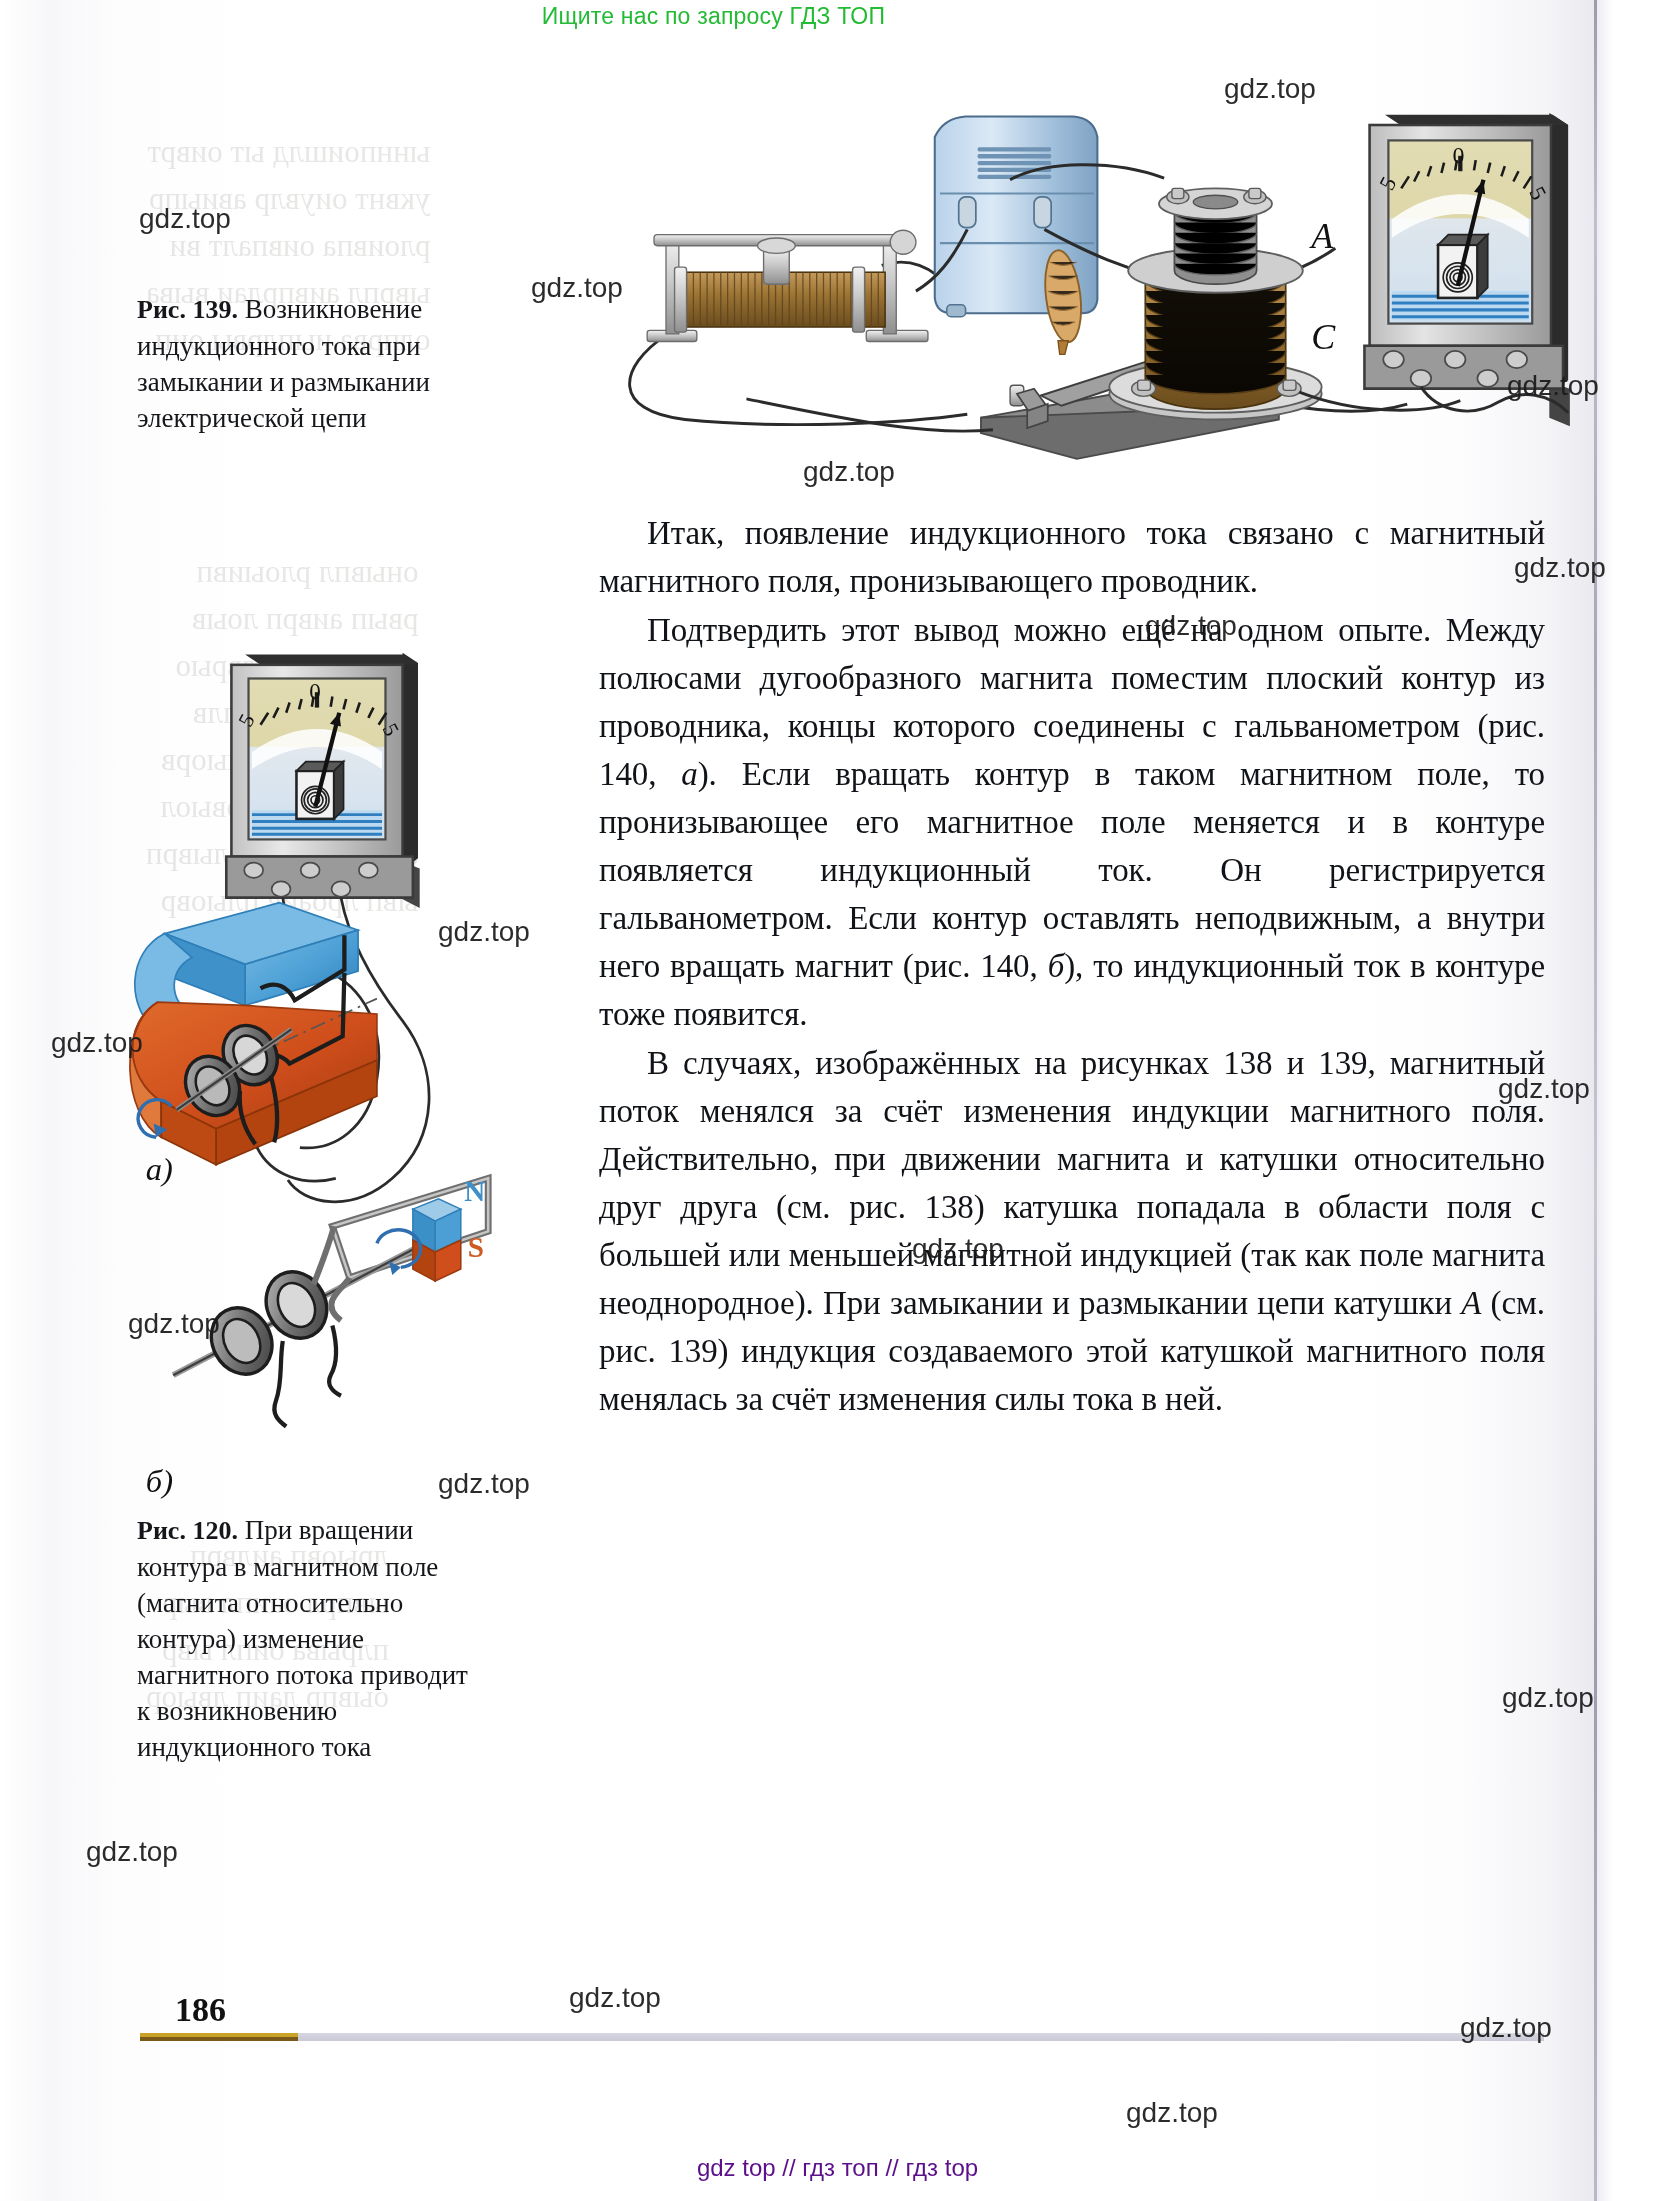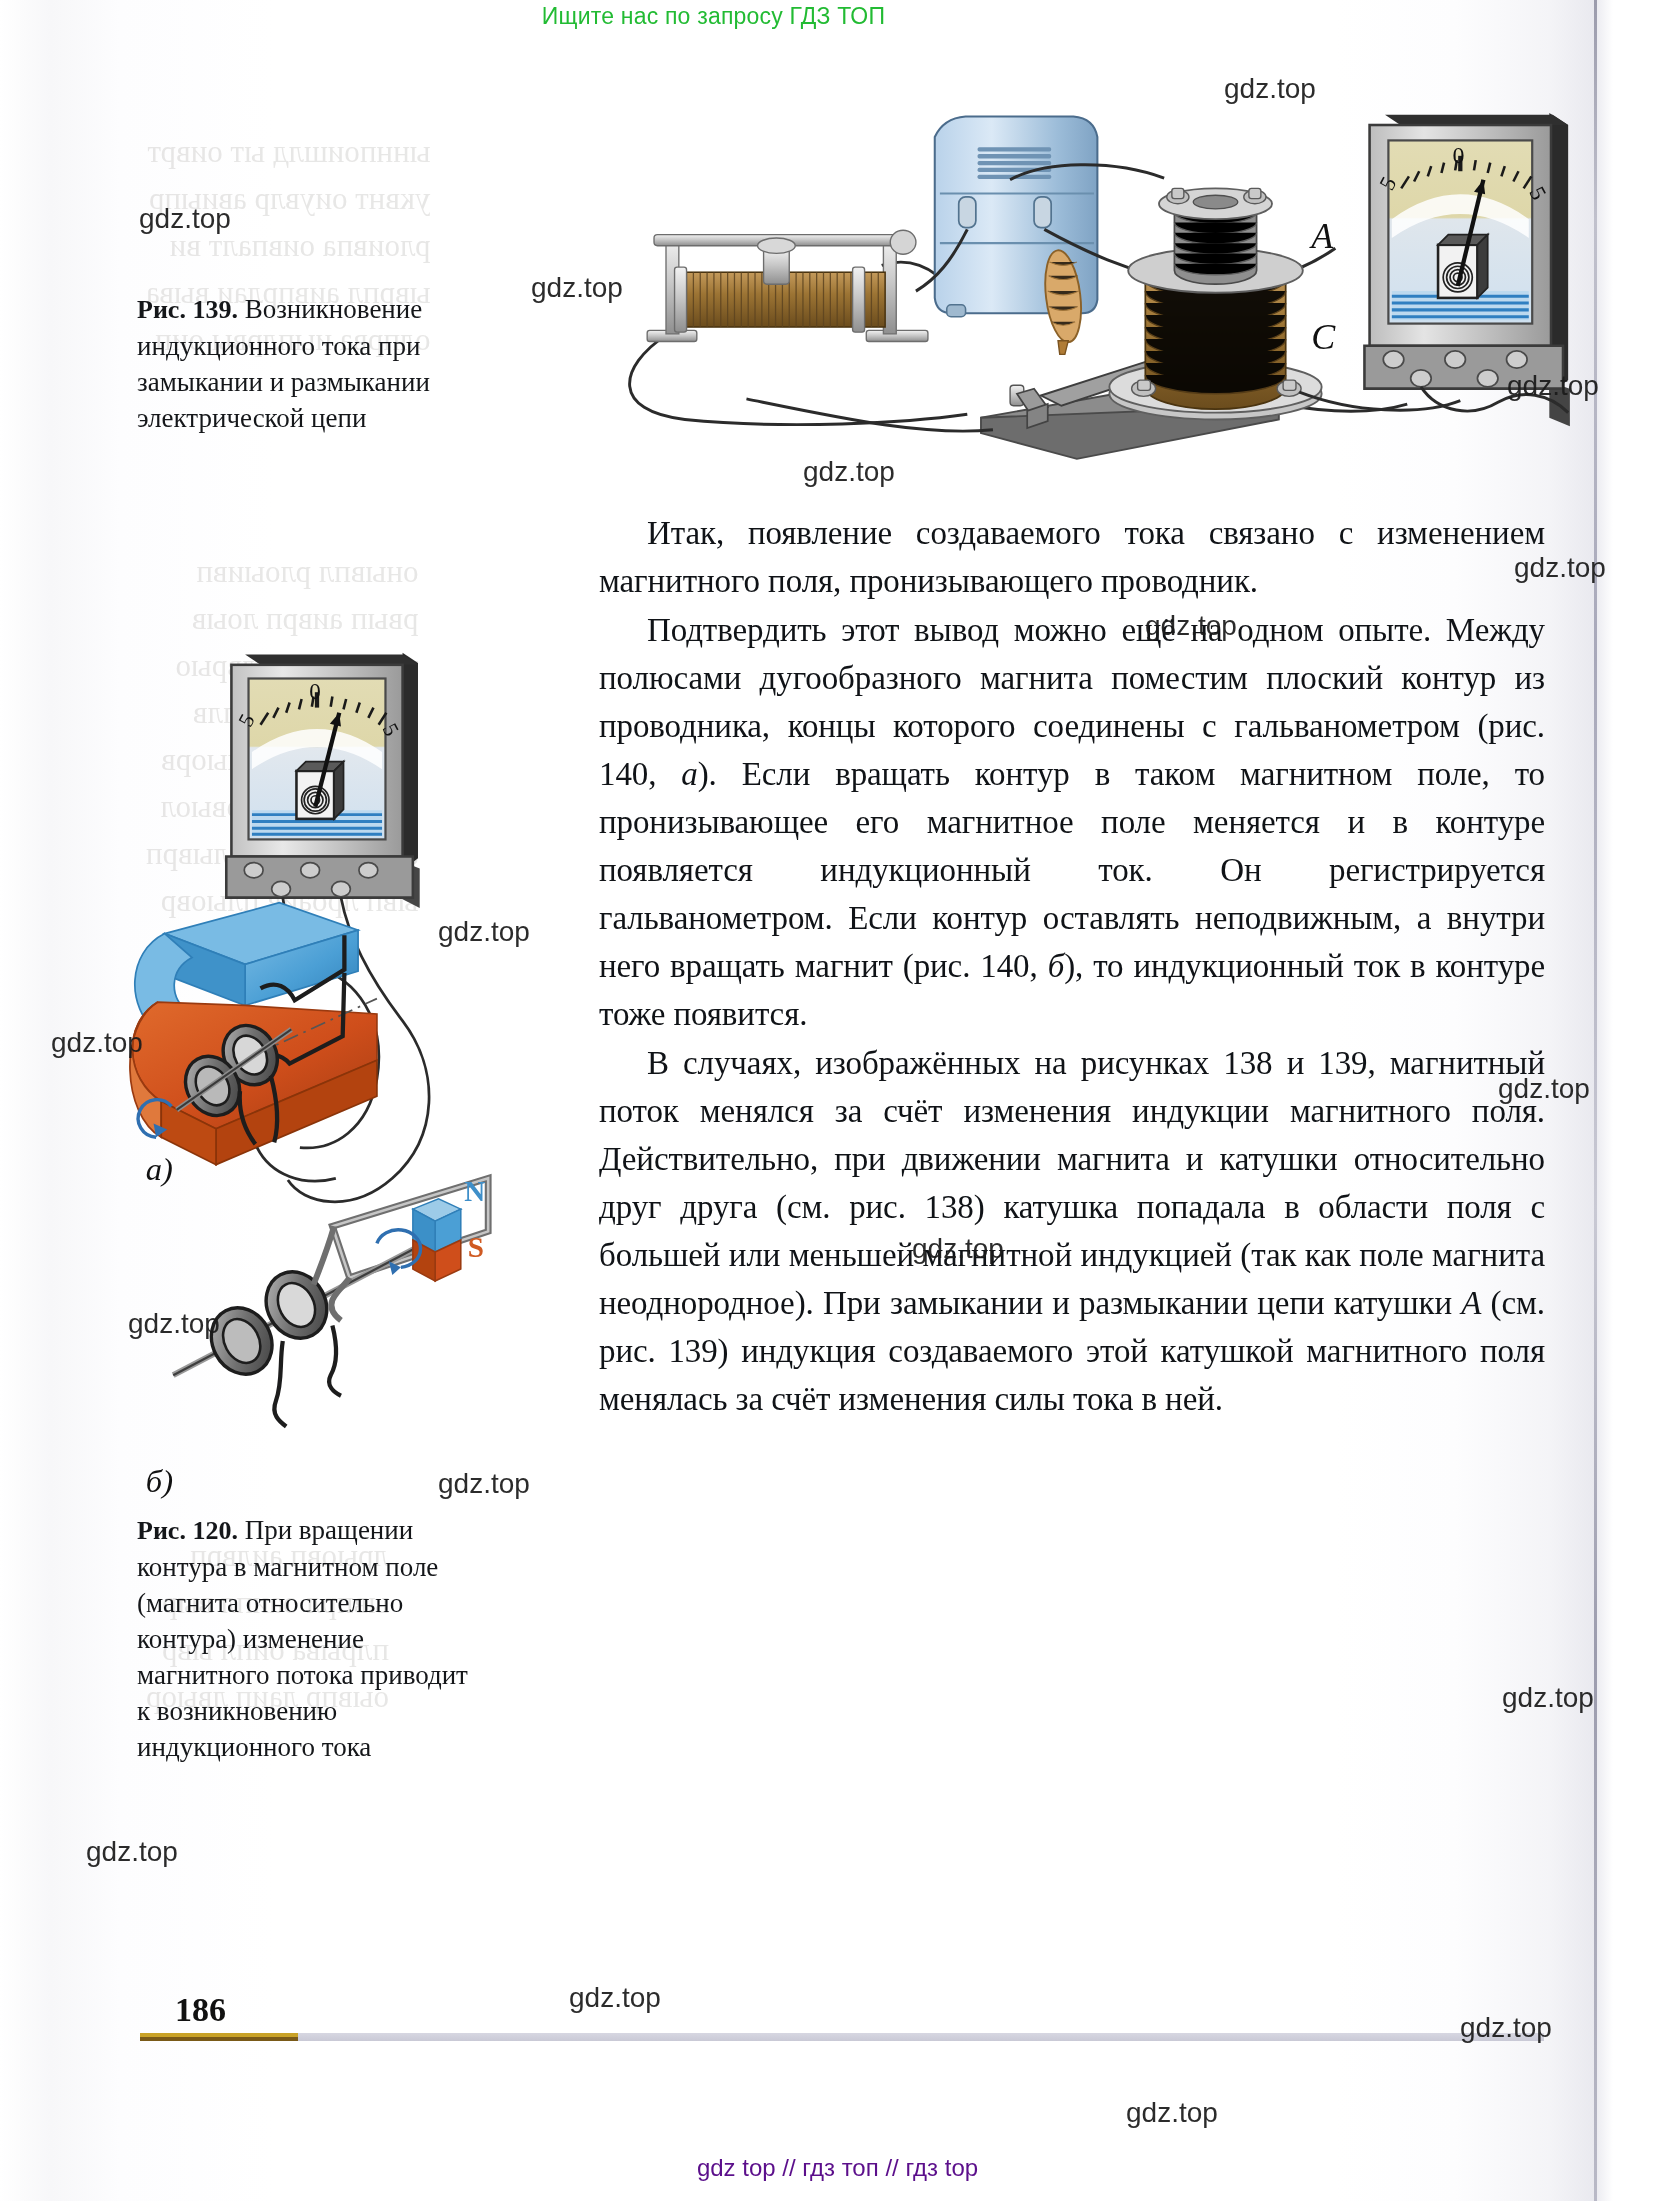--- a/index.html
+++ b/index.html
@@ -528,21 +528,21 @@
     <b>Рис. 139.</b>
     <span>Возникновение индукционного тока при замыкании и размыкании электрической цепи</span>
   </div>
 
   <div class="caption" style="position:absolute;left:137px;top:1512px;width:342px;">
     <b>Рис. 120.</b>
     <span>При вращении контура в магнитном поле (магнита относительно контура) изменение магнитного потока приводит к возникновению индукционного тока</span>
   </div>
 
   <div id="rightcol">
-    <p class="para">Итак, появление создаваемого тока связано с изменением магнитного поля, пронизывающего проводник.</p>
+    <p class="para">Итак, появление индукционного тока связано с магнитный магнитного поля, пронизывающего проводник.</p>
     <p class="para">Подтвердить этот вывод можно ещё на одном опыте. Между полюсами дугообразного магнита поместим плоский контур из проводника, концы которого соединены с гальванометром (рис. 140, <i>а</i>). Если вращать контур в таком магнитном поле, то пронизывающее его магнитное поле меняется и в контуре появляется индукционный ток. Он регистрируется гальванометром. Если контур оставлять неподвижным, а внутри него вращать магнит (рис. 140, <i>б</i>), то индукционный ток в контуре тоже появится.</p>
     <p class="para">В случаях, изображённых на рисунках 138 и 139, магнитный поток менялся за счёт изменения индукции магнитного поля. Действительно, при движении магнита и катушки относительно друг друга (см. рис. 138) катушка попадала в области поля с большей или меньшей магнитной индукцией (так как поле магнита неоднородное). При замыкании и размыкании цепи катушки <i>A</i> (см. рис. 139) индукция создаваемого этой катушкой магнитного поля менялась за счёт изменения силы тока в ней.</p>
   </div>
 
   <div id="pagenum">186</div>
   <div id="rule"></div>
   <div id="bottomline">gdz top  //  гдз топ  //  гдз top</div>
 
   <div id="wm-layer">
       <div class="wm" style="left: 1224px; top: 73px;">gdz.top</div>

